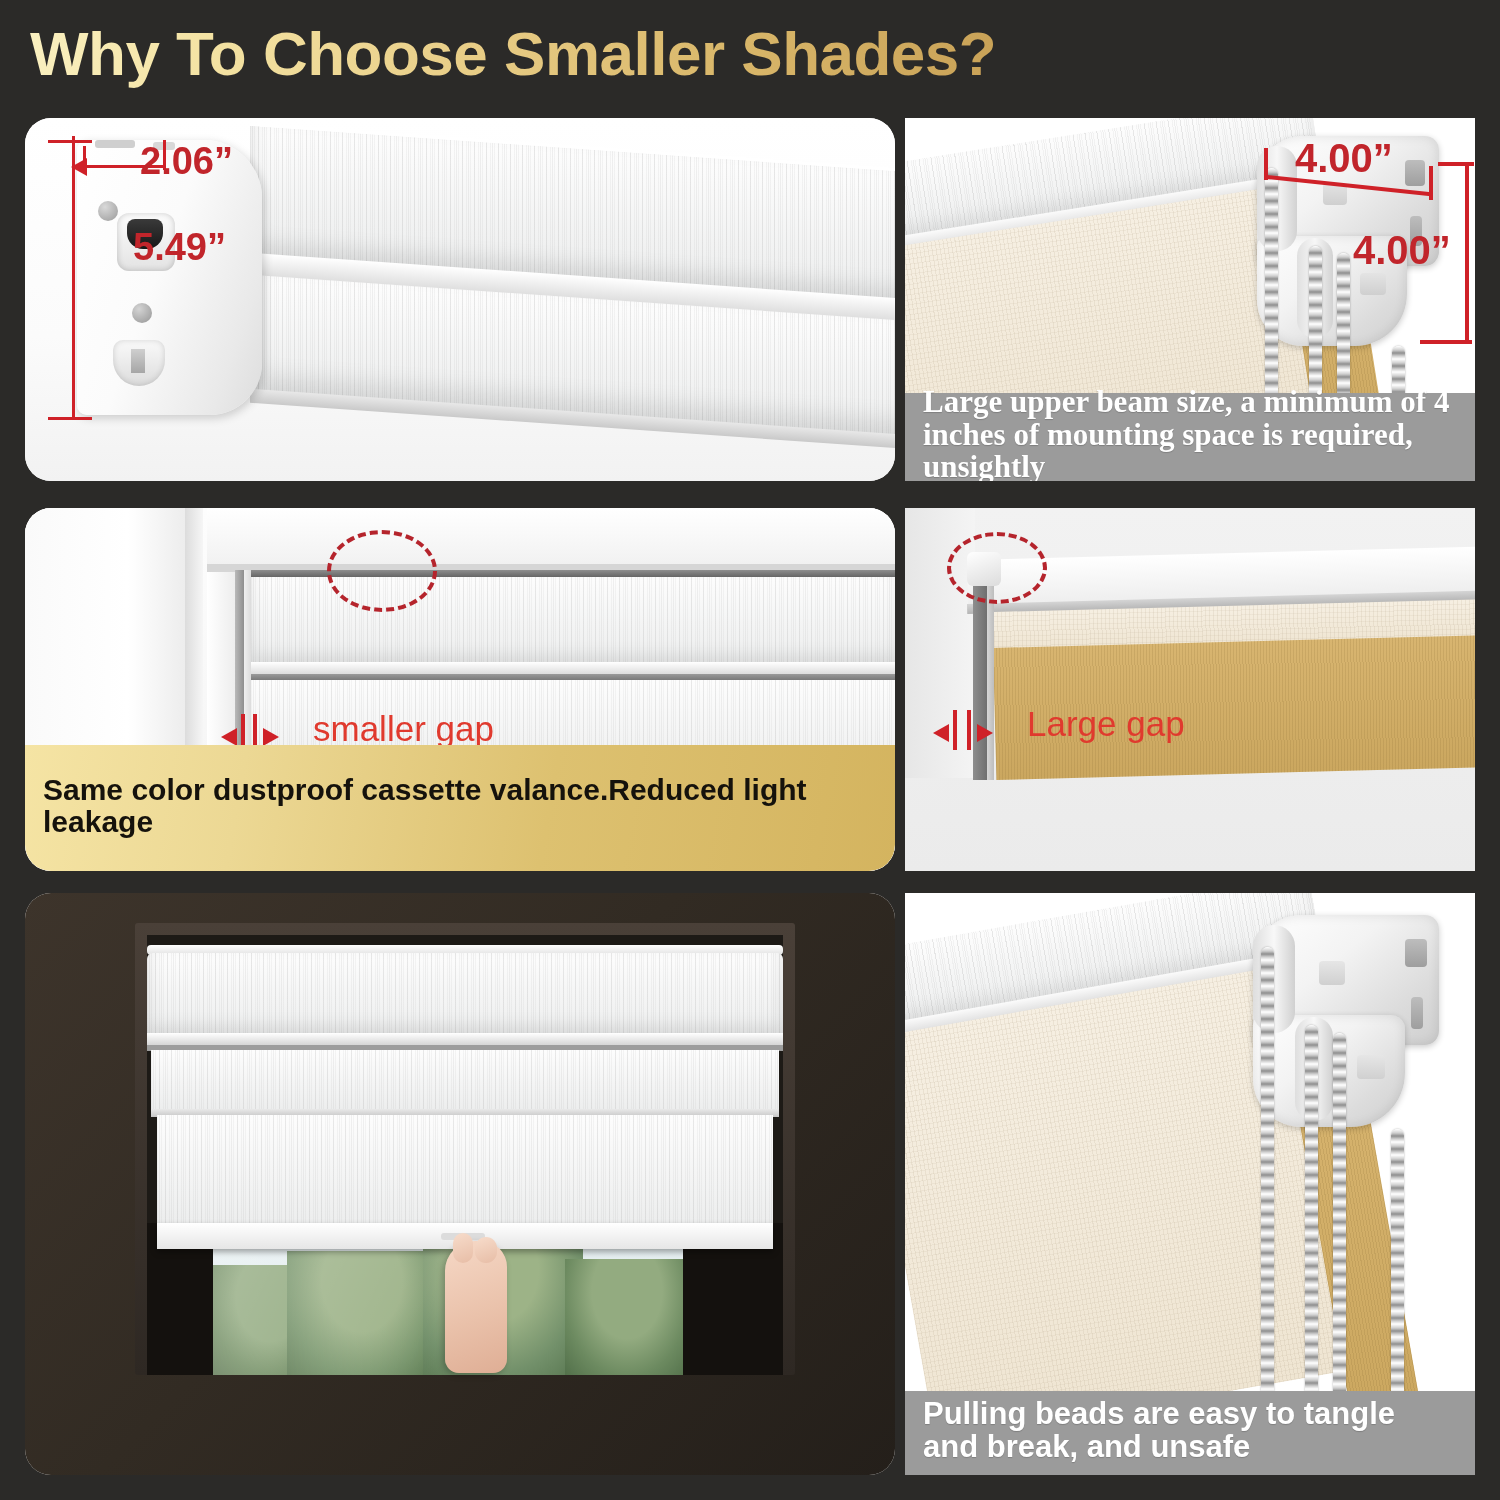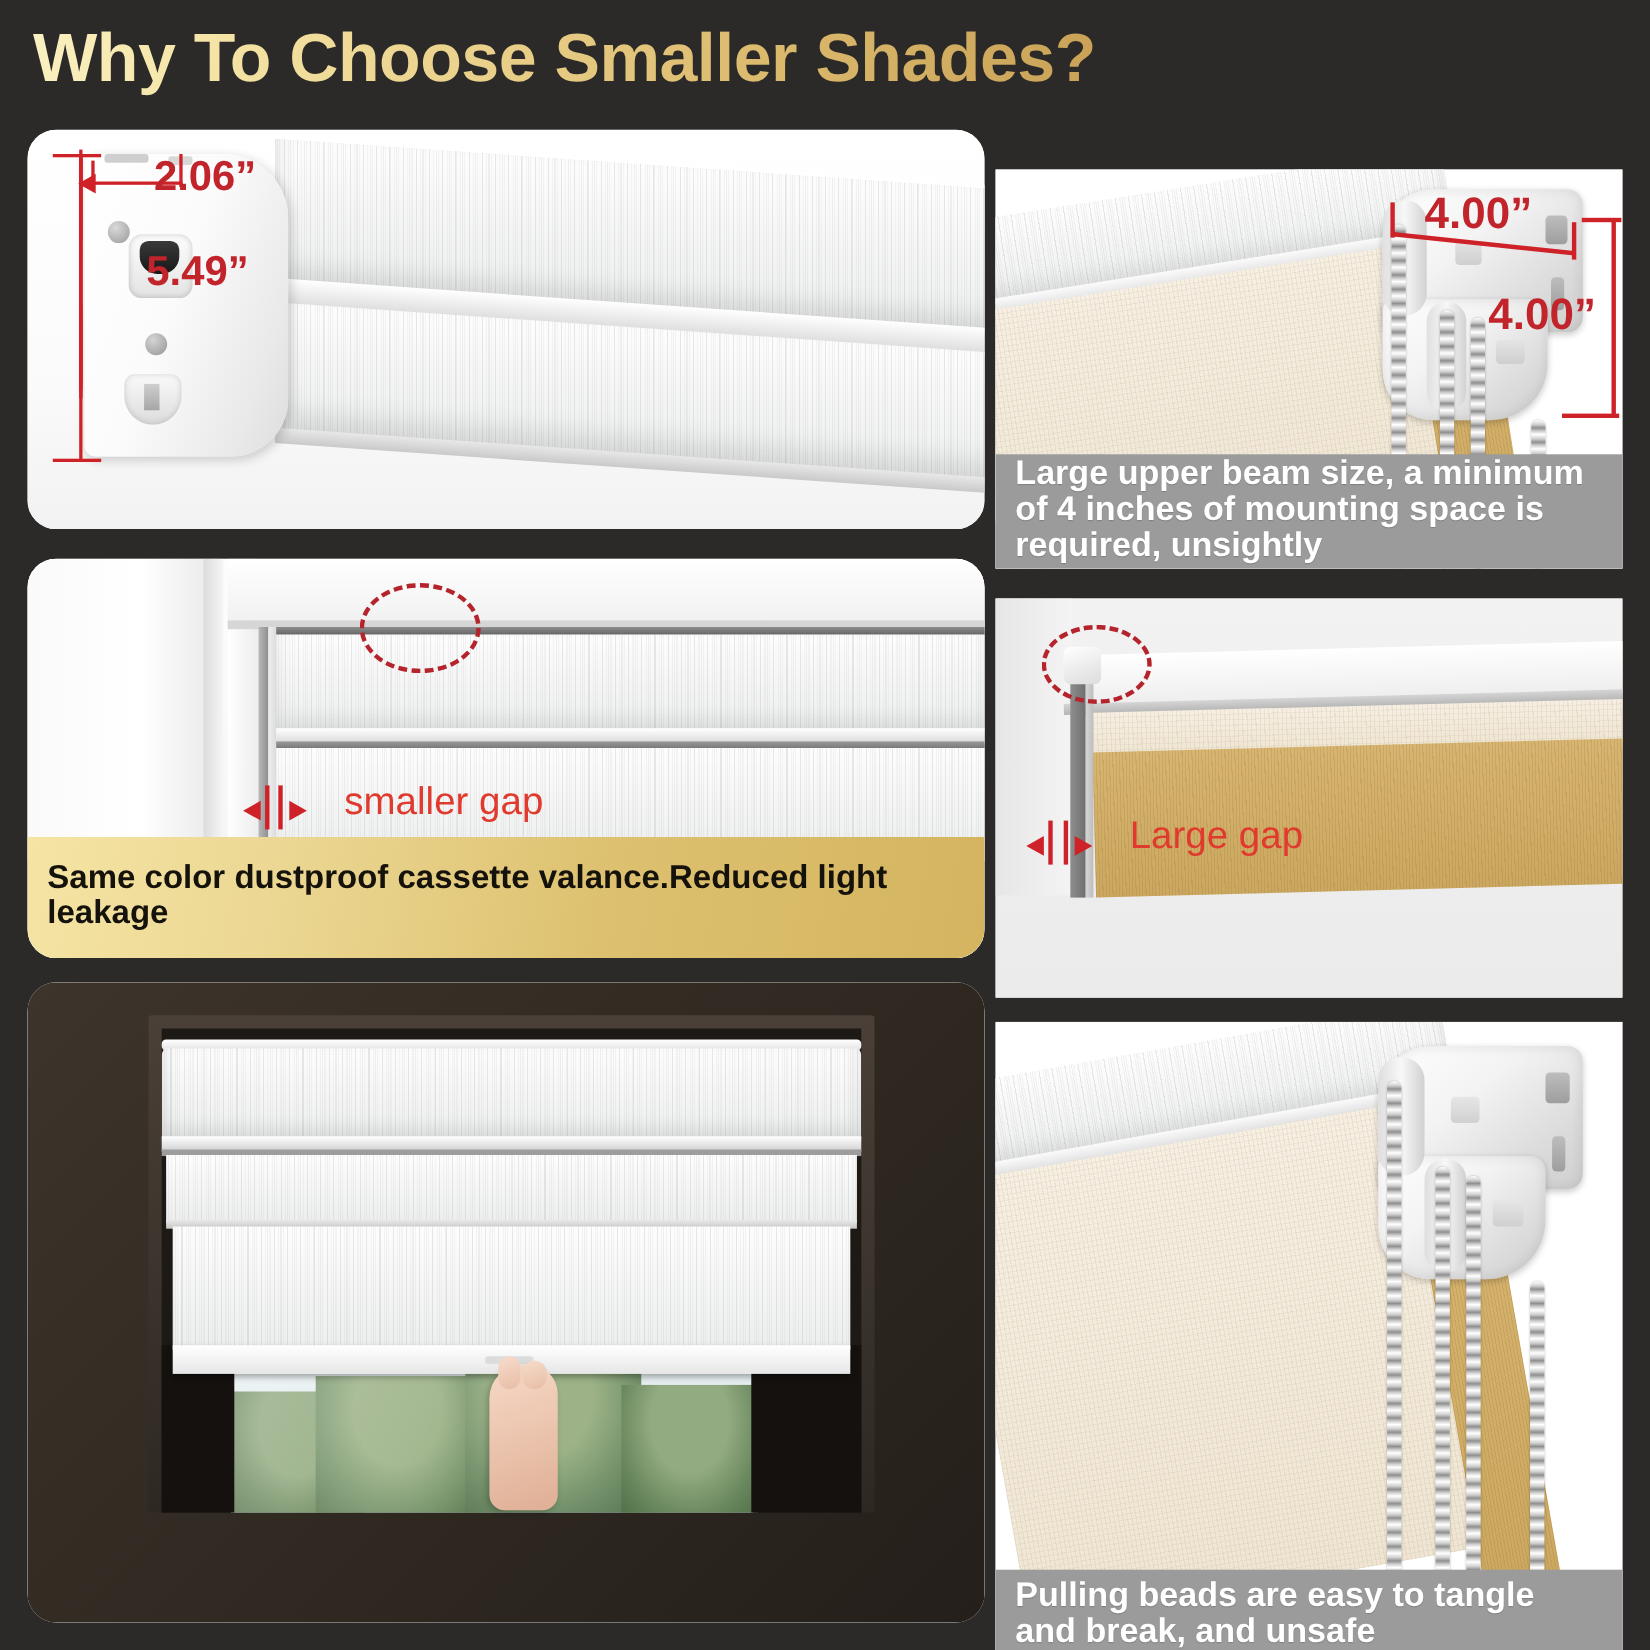--- a/index.html
+++ b/index.html
@@ -19,21 +19,21 @@
     white-space: nowrap;
     background: linear-gradient(95deg,#faf0c0 0%,#f4e3a4 18%,#e8cd86 46%,#d9b76a 72%,#c9a257 100%);
     -webkit-background-clip: text; background-clip: text;
     -webkit-text-fill-color: transparent; color: #dcbe76;
     text-shadow: 0 0 0 rgba(0,0,0,0);
   }
 
   
   .panel { position: absolute; overflow: hidden; background:#fff; }
   .panel.left  { border-radius: 26px; }
-  .panel.right { border-radius: 0; margin-top: 36px; }
+  .panel.right { border-radius: 0; }
 
   .photo { position: absolute; left:0; top:0; right:0; bottom:0; overflow:hidden; }
 
   
   .cap {
     position: absolute; left: 0; right: 0; bottom: 0;
     display: flex; align-items: center;
     padding: 6px 18px 10px 18px;
     line-height: 1.06;
     font-weight: bold;
@@ -220,21 +220,21 @@
       <div class="dimline" style="left:359px;top:30px;width:4px;height:32px;"></div>
       <div class="dimline" style="left:524px;top:48px;width:4px;height:34px;"></div>
       <div class="dimlabel" style="left:390px;top:18px;font-size:40px;">4.00”</div>
 
       <div class="dimline" style="left:560px;top:45px;width:4px;height:180px;"></div>
       <div class="dimline" style="left:533px;top:44px;width:36px;height:4px;"></div>
       <div class="dimline" style="left:515px;top:222px;width:52px;height:4px;"></div>
       <div class="dimlabel" style="left:448px;top:110px;font-size:40px;">4.00”</div>
     </div>
 
-    <div class="cap gray" style="height:104px;">Large upper beam size, a minimum of 4 inches of mounting space is required, unsightly</div>
+    <div class="cap gray" style="height:88px;font-family:Liberation Serif, serif;">Large upper beam size, a minimum of 4 inches of mounting space is required, unsightly</div>
   </div>
 
   <div class="panel left" style="left:25px; top:508px; width:870px; height:363px;">
     <div class="photo">
       <div style="position:absolute;inset:0;background:linear-gradient(180deg,#fdfdfd,#f3f3f3);"></div>
 
       <div style="position:absolute;left:0;top:0;width:172px;height:275px;
            background:linear-gradient(90deg,#fafafa,#ffffff 60%,#e9e9e9);"></div>
       <div style="position:absolute;left:160px;top:0;width:18px;height:275px;
            background:linear-gradient(90deg,#dcdcdc,#f6f6f6);"></div>
@@ -262,21 +262,21 @@
 
       <div class="dashcircle" style="left:302px;top:22px;width:110px;height:82px;"></div>
 
       <div class="arrowL" style="left:196px;top:220px;"></div>
       <div class="dimline" style="left:216px;top:206px;width:4px;height:40px;"></div>
       <div class="dimline" style="left:228px;top:206px;width:4px;height:40px;"></div>
       <div class="arrowR" style="left:238px;top:220px;"></div>
       <div class="gaplabel" style="left:288px;top:201px;font-size:35px;">smaller gap</div>
     </div>
 
-    <div class="cap gold" style="height:110px;">Same color dustproof cassette valance.Reduced light leakage</div>
+    <div class="cap gold" style="height:126px;">Same color dustproof cassette valance.Reduced light leakage</div>
   </div>
 
   <div class="panel right" style="left:905px; top:508px; width:570px; height:363px;">
     <div class="photo">
       <div style="position:absolute;inset:0;background:linear-gradient(180deg,#f2f2f2,#ebebeb);"></div>
 
       <div style="position:absolute;left:0;top:0;width:70px;height:270px;
            background:linear-gradient(90deg,#e6e6e6,#f4f4f4);"></div>
 
       <div style="position:absolute;left:62px;top:52px;width:520px;height:48px;

